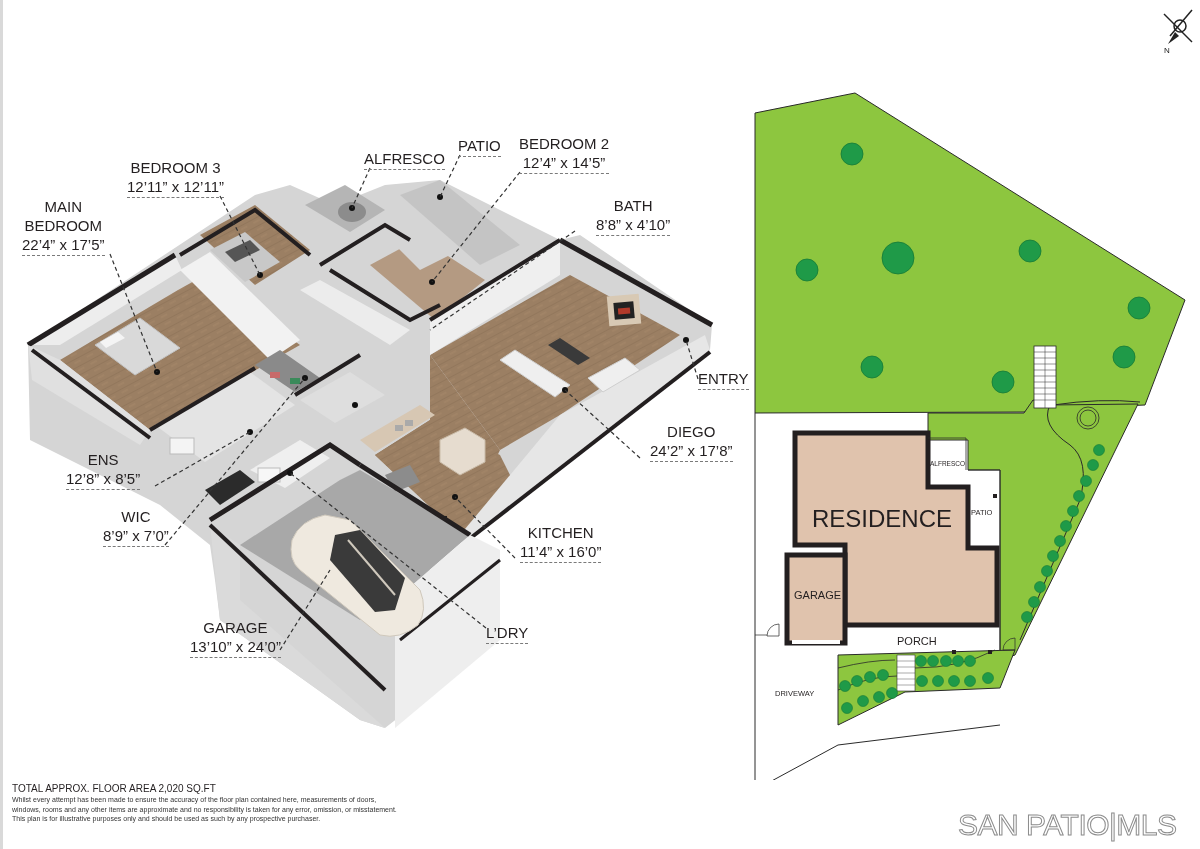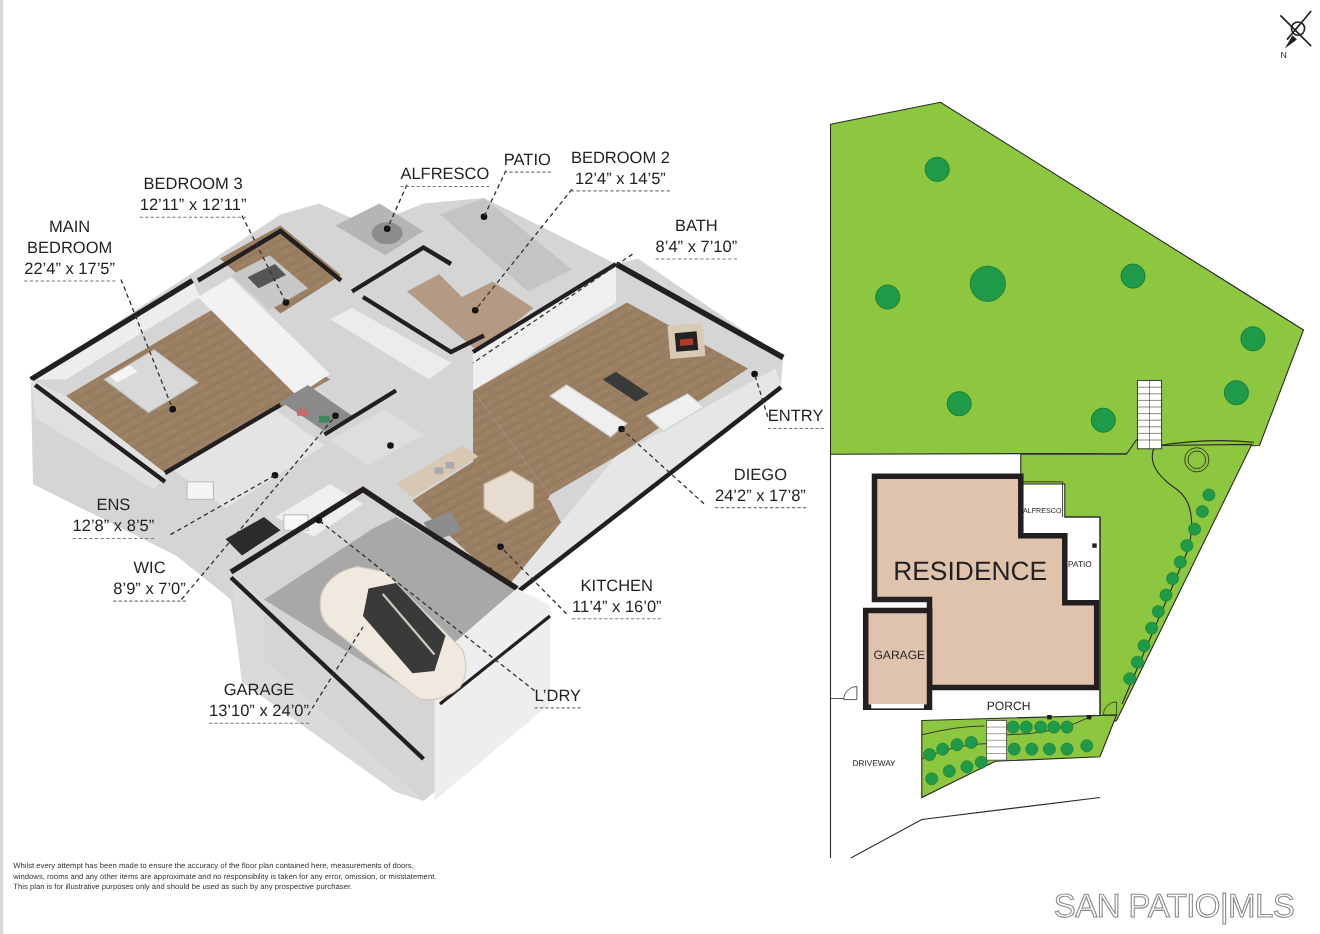--- a/index.html
+++ b/index.html
@@ -166,21 +166,21 @@
 </div>
 <div class="room-label" style="left:458px;top:136px;">
   <span class="dims">PATIO</span>
 </div>
 <div class="room-label" style="left:519px;top:134px;">
   <span class="nm">BEDROOM 2</span>
   <span class="dims">12’4” x 14’5”</span>
 </div>
 <div class="room-label" style="left:596px;top:196px;">
   <span class="nm">BATH</span>
-  <span class="dims">8’4” x 7’10”</span>
+  <span class="dims">8’8” x 4’10”</span>
 </div>
 <div class="room-label" style="left:698px;top:369px;text-align:center;">
   <span class="dims">ENTRY</span>
 </div>
 <div class="room-label" style="left:650px;top:422px;">
   <span class="nm">DIEGO</span>
   <span class="dims">24’2” x 17’8”</span>
 </div>
 <div class="room-label" style="left:66px;top:450px;">
   <span class="nm">ENS</span>
@@ -316,18 +316,19 @@
 
 <svg class="compass" viewBox="0 0 40 48" xmlns="http://www.w3.org/2000/svg">
   <line x1="6" y1="8" x2="34" y2="36" stroke="#222" stroke-width="1.5"></line>
   <line x1="34" y1="4" x2="12" y2="30" stroke="#222" stroke-width="1.5"></line>
   <circle cx="22" cy="20" r="6" fill="none" stroke="#222" stroke-width="1.5"></circle>
   <polygon points="10,38 17,26 21,30" fill="#222"></polygon>
   <text x="6" y="47" font-size="8" font-family="Liberation Sans, sans-serif" fill="#222">N</text>
 </svg>
 
 <div class="footer">
+  <div class="area">TOTAL APPROX. FLOOR AREA 2,020 SQ.FT</div>
   <div class="disc">Whilst every attempt has been made to ensure the accuracy of the floor plan contained here, measurements of doors,</div>
   <div class="disc">windows, rooms and any other items are approximate and no responsibility is taken for any error, omission, or misstatement.</div>
   <div class="disc">This plan is for illustrative purposes only and should be used as such by any prospective purchaser.</div>
 </div>
 
 <div class="mls">SAN PATIO|MLS</div>
 
 </body></html>

